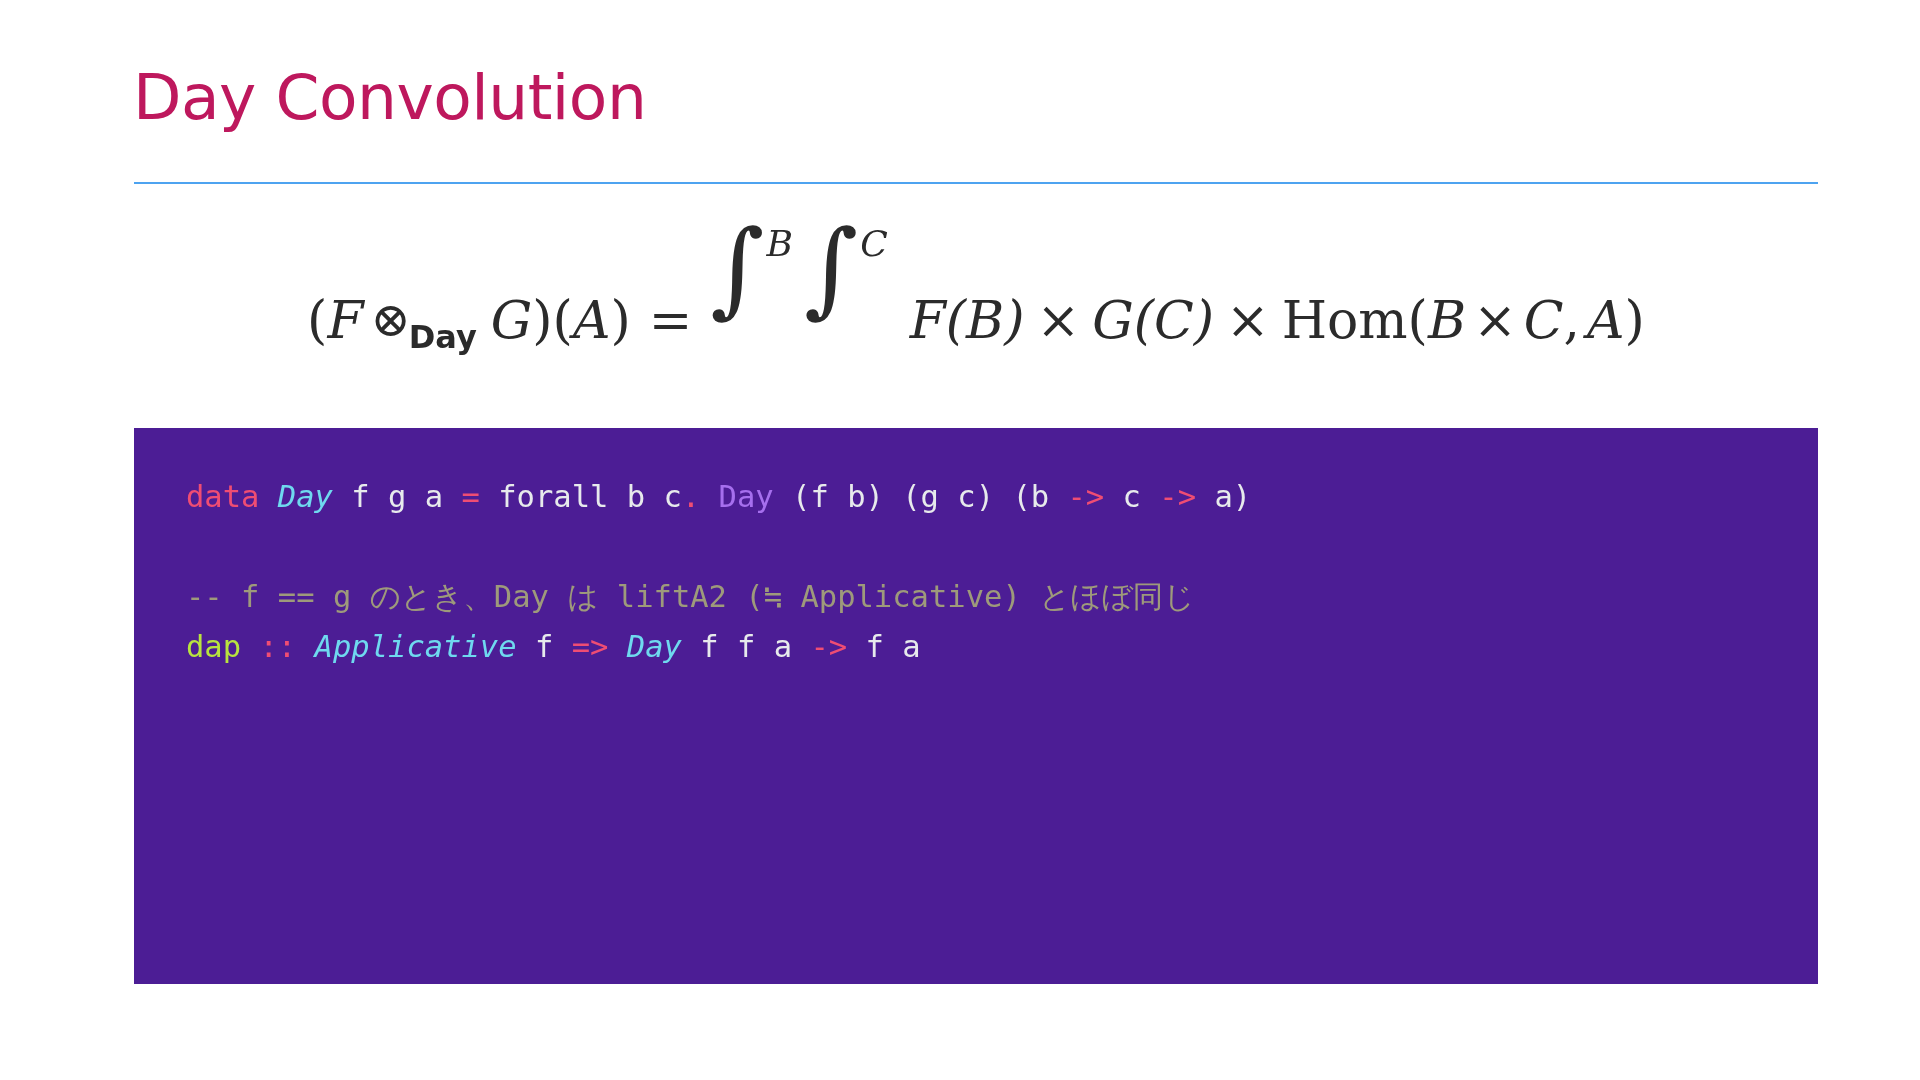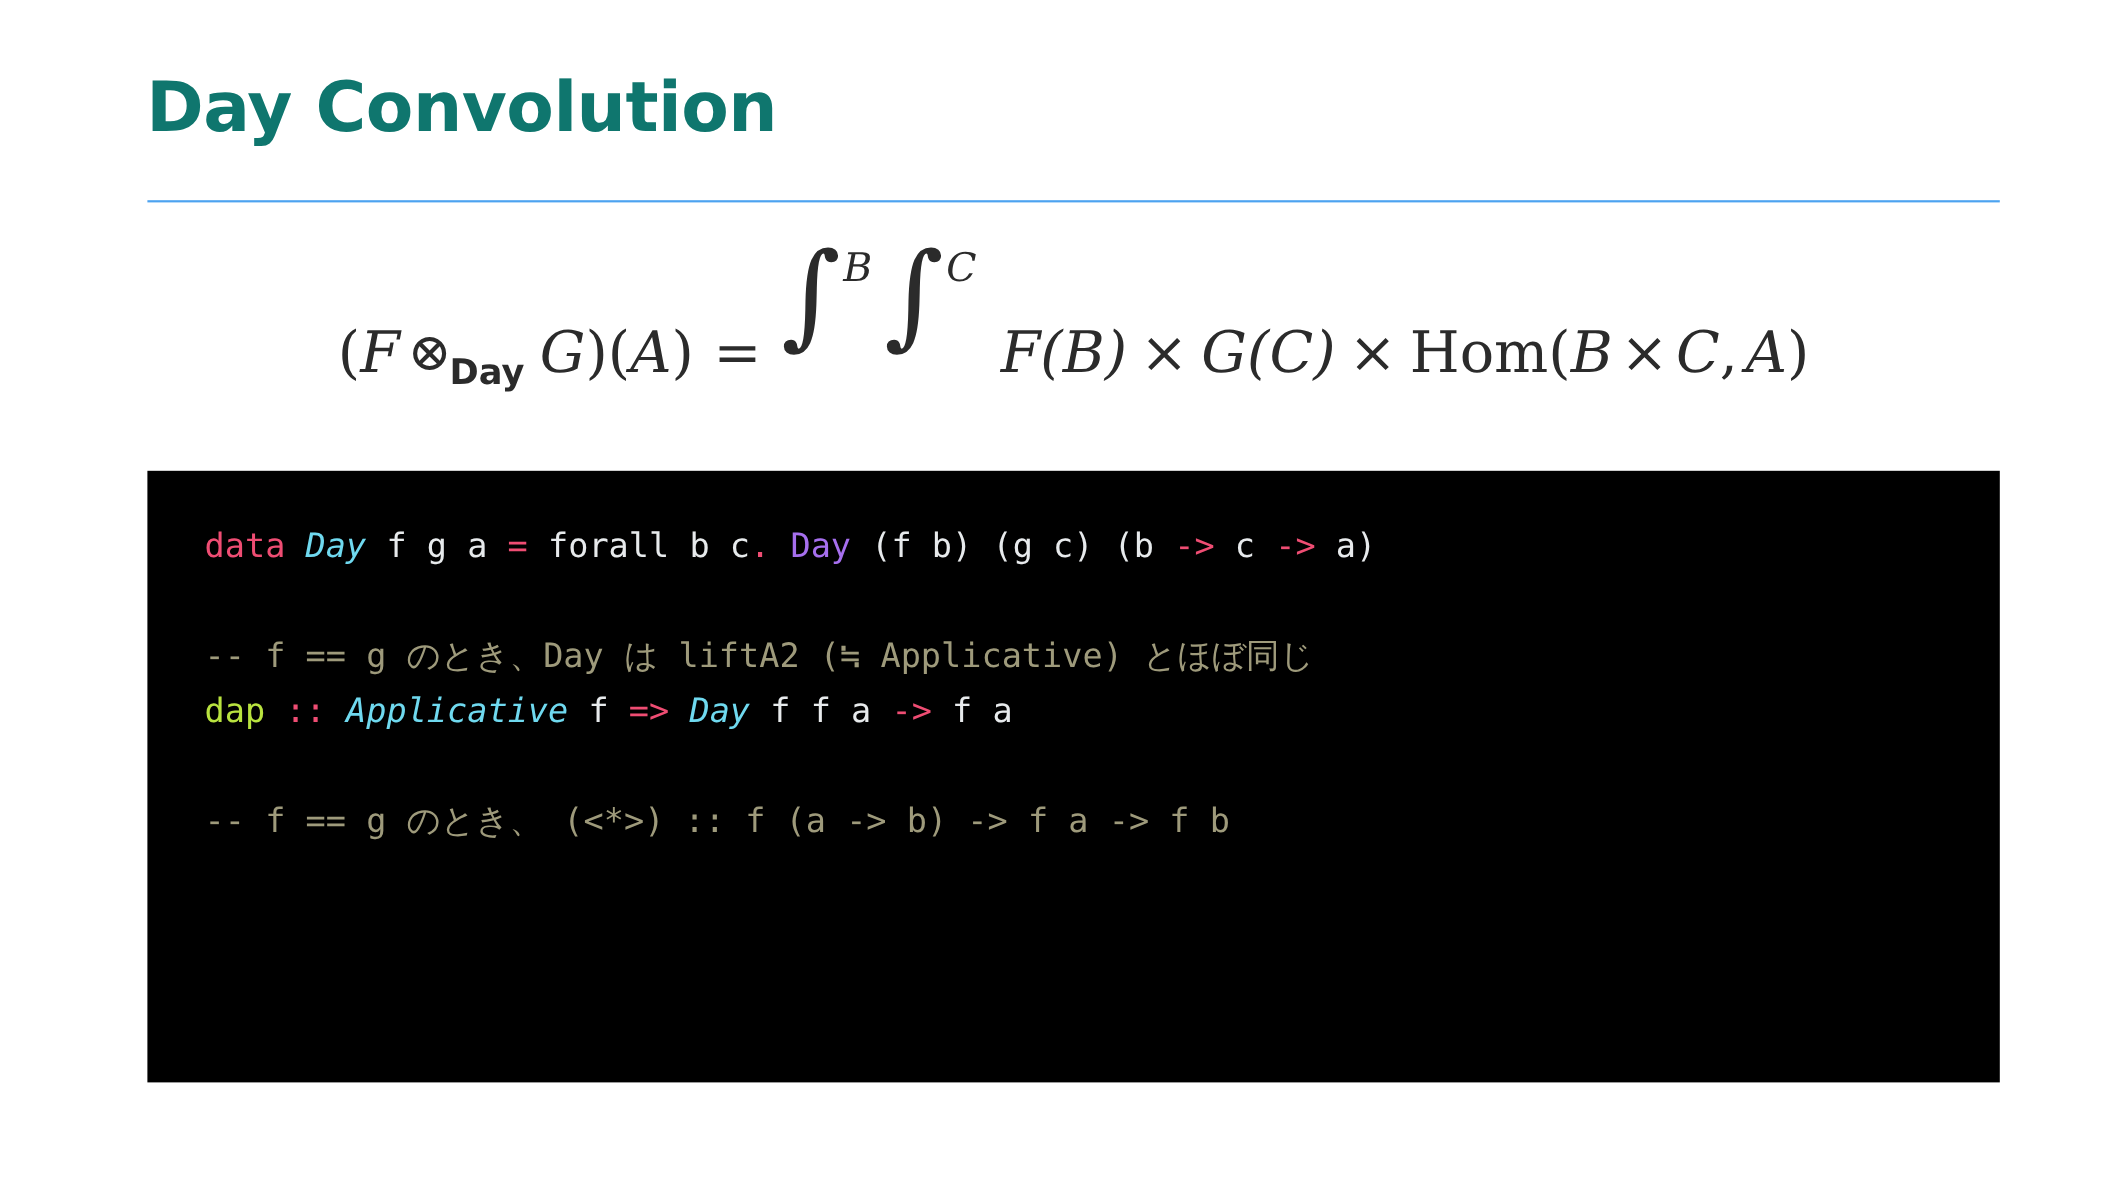--- a/index.html
+++ b/index.html
@@ -21,23 +21,23 @@
     box-sizing: border-box;
   }
 
   
   .title {
     position: absolute;
     left: 133px;
     top: 66px;
     font-family: "DejaVu Sans", sans-serif;
     font-size: 63px;
-    font-weight: bold;
+    font-weight: normal;
     letter-spacing: -0.5px;
-    color: #0f766e;
+    color: #be185d;
     line-height: 1.0;
     white-space: nowrap;
   }
   .title-rule {
     position: absolute;
     left: 134px;
     top: 182px;
     width: 1684px;
     height: 2px;
     background: #4da3f0;
@@ -122,21 +122,21 @@
     left: 2px;
   }
 
   
   .codeblock {
     position: absolute;
     left: 134px;
     top: 428px;
     width: 1684px;
     height: 556px;
-    background: #000000;
+    background: #4c1d95;
     box-sizing: border-box;
     padding: 44px 52px;
     font-family: "DejaVu Sans Mono", "Liberation Mono", monospace;
     font-size: 30.5px;
     line-height: 50px;
     color: #e7eaec;
     overflow: hidden;
     letter-spacing: 0px;
   }
   .codeline {
@@ -210,16 +210,15 @@
       <span class="mo">)</span>
     </div>
   </div>
 
   <div class="codeblock" id="codeblock">
       <div class="codeline"><span class="t-kw">data</span><span class="t-txt"> </span><span class="t-type">Day</span><span class="t-txt"> f g a </span><span class="t-kw">=</span><span class="t-txt"> forall b c</span><span class="t-kw">.</span><span class="t-txt"> </span><span class="t-con">Day</span><span class="t-txt"> (f b) (g c) (b </span><span class="t-kw">-&gt;</span><span class="t-txt"> c </span><span class="t-kw">-&gt;</span><span class="t-txt"> a)</span></div>
       <div class="codeline"><span class="t-txt"> </span></div>
       <div class="codeline"><span class="t-cmt">-- f == g のとき、Day は liftA2 (≒ Applicative) とほぼ同じ</span></div>
       <div class="codeline"><span class="t-fn">dap</span><span class="t-txt"> </span><span class="t-kw">::</span><span class="t-txt"> </span><span class="t-type">Applicative</span><span class="t-txt"> f </span><span class="t-kw">=&gt;</span><span class="t-txt"> </span><span class="t-type">Day</span><span class="t-txt"> f f a </span><span class="t-kw">-&gt;</span><span class="t-txt"> f a</span></div>
       <div class="codeline"><span class="t-txt"> </span></div>
-      <div class="codeline"><span class="t-cmt">-- f == g のとき、 (&lt;*&gt;) :: f (a -&gt; b) -&gt; f a -&gt; f b</span></div>
     </div>
 
 </div>
 
 </body></html>

